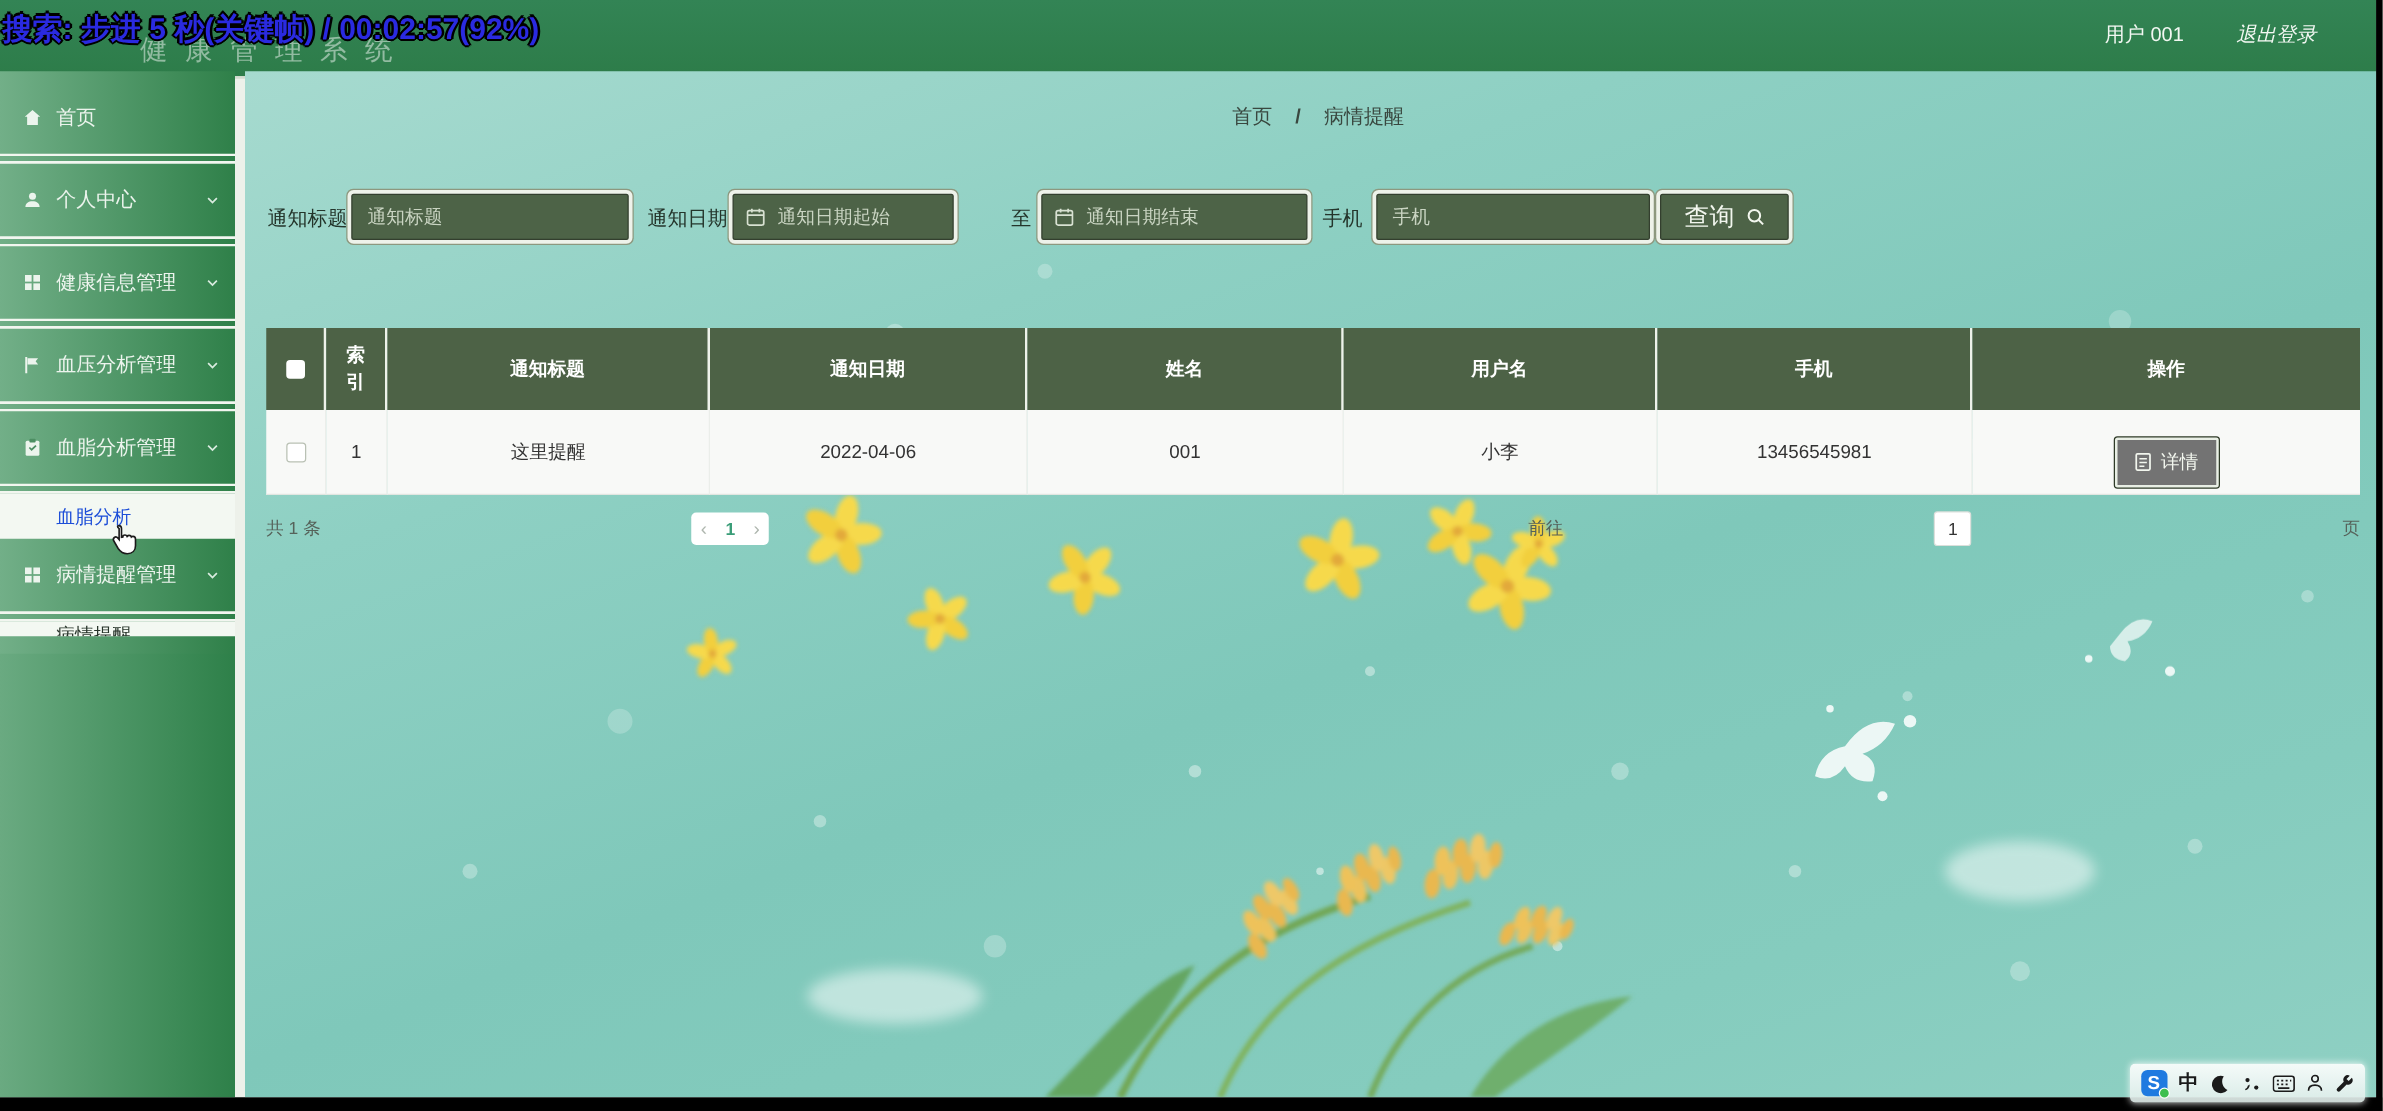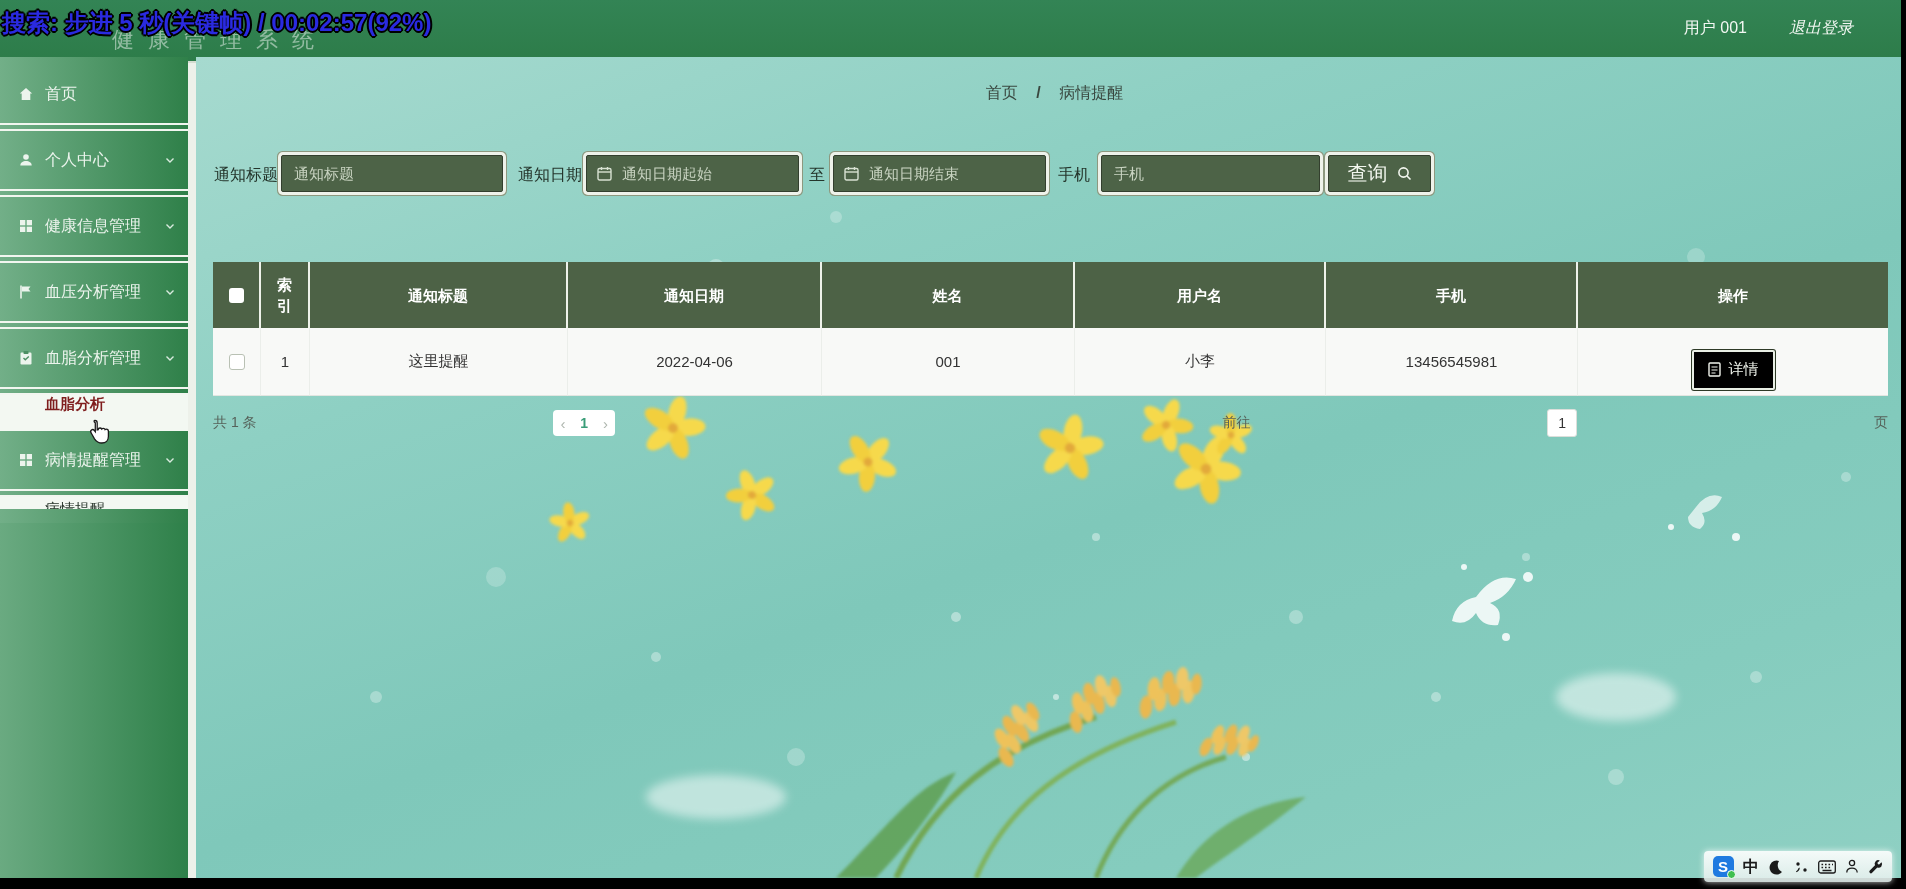--- a/index.html
+++ b/index.html
@@ -28,22 +28,22 @@
   
   .sidebar{position:absolute;left:0;top:57px;width:188px;height:821px;
     background:linear-gradient(90deg,#72af88 0%,#2f8049 100%);}
   .side-item{height:58px;display:flex;align-items:center;padding:0 12px 0 18px;
     color:#ecf4ed;font-size:16px;cursor:pointer;box-sizing:border-box;}
   .side-item .ico{width:16px;height:16px;margin-right:11px;flex:0 0 auto;display:flex;}
   .side-item .lbl{flex:1 1 auto;white-space:nowrap;}
   .side-item .chev{flex:0 0 auto;display:flex;}
   .side-div{height:8px;
     background:linear-gradient(180deg,#f2f6f0 0 2px,rgba(0,0,0,0) 2px 6px,#f2f6f0 6px 8px);}
-  .side-sub{height:36px;background:#f3f8f2;color:#7f1d1d;font-size:15px;
-    display:flex;align-items:flex-start;padding-left:45px;cursor:pointer;font-weight:bold;}
+  .side-sub{height:36px;background:#f3f8f2;color:#1d4ed8;font-size:15px;
+    display:flex;align-items:center;padding-left:45px;cursor:pointer;}
   .side-sub-partial{height:12px;background:#f3f8f2;overflow:hidden;cursor:pointer;}
   .side-sub-partial div{margin:4px 0 0 45px;font-size:15px;color:#263329;line-height:15px;}
   .side-fill{position:absolute;left:0;right:0;bottom:0;top:466px;
     background:linear-gradient(90deg,#6aaa81 0%,#2e8049 100%);}
 
   
   .content{position:absolute;left:196px;top:57px;width:1705px;height:821px;overflow:hidden;
     background:linear-gradient(160deg,#a6dacf 0%,#8ed0c3 28%,#7fc8ba 55%,#85ccbe 80%,#8fd0c3 100%);padding-left:12px;}
   .bg-art{position:absolute;left:0;top:0;pointer-events:none;}
 
@@ -76,21 +76,21 @@
     border-right:2px solid #eef2ea;box-sizing:border-box;line-height:21px;}
   .th:last-child{border-right:none;}
   .th-index{width:18px;white-space:normal;}
   .td{background:#f8f9f7;color:#333;font-size:15px;
     height:68px;display:flex;align-items:center;justify-content:center;
     border-right:1px solid #ebeeea;border-bottom:1px solid #e2e6e1;box-sizing:border-box;}
   .td:last-child{border-right:none;}
   .cb{width:15px;height:15px;border-radius:3px;background:#fff;cursor:pointer;}
   .cb.row{border:1px solid #b9c1b4;width:14px;height:14px;}
   .detail-btn{display:inline-flex;align-items:center;gap:8px;height:36px;padding:0 14px;
-    background:#000000;color:#f2f6ee;font-size:15px;border:2px solid #e9efe5;
+    background:#737373;color:#f2f6ee;font-size:15px;border:2px solid #e9efe5;
     box-shadow:0 0 0 1px #2e3a27;border-radius:2px;cursor:pointer;margin-top:16px;}
 
   
   .pagination{position:absolute;left:17px;top:352px;width:1675px;height:28px;
     display:flex;align-items:center;justify-content:space-between;gap:10px;font-size:14px;color:#56625a;}
   .pager{width:62px;height:26px;background:#fff;border-radius:4px;
     display:flex;align-items:center;justify-content:space-around;}
   .pager .arrow{color:#aeb6ae;font-size:15px;cursor:pointer;line-height:1;}
   .pager .cur{color:#3a9d78;font-weight:bold;font-size:14px;cursor:pointer;}
   .goto-box{width:28px;height:26px;background:#fff;border:1px solid #dcdfdb;border-radius:3px;
@@ -339,21 +339,21 @@
       <span>病情提醒</span>
     </div>
 
     <div class="filter-bar">
       <span class="f-label" style="left:18px">通知标题</span>
       <div class="g-input" style="left:85px;width:222px">
         <input placeholder="通知标题" style="">
       </div>
 
       <span class="f-label" style="left:322px">通知日期</span>
-      <div class="g-input" style="left:390px;width:213px">
+      <div class="g-input" style="left:390px;width:177px">
         <span style="display:flex">
           <svg width="15" height="15" viewBox="0 0 15 15">
               <rect x="1" y="2.5" width="13" height="11.5" rx="1.5" fill="none" stroke="#d8e1d2" stroke-width="1.4"></rect>
               <path d="M1 6h13" stroke="#d8e1d2" stroke-width="1.4"></path>
               <path d="M4.5 1v3M10.5 1v3" stroke="#d8e1d2" stroke-width="1.4"></path>
             </svg>
         </span>
         <input placeholder="通知日期起始" style="">
       </div>
 

